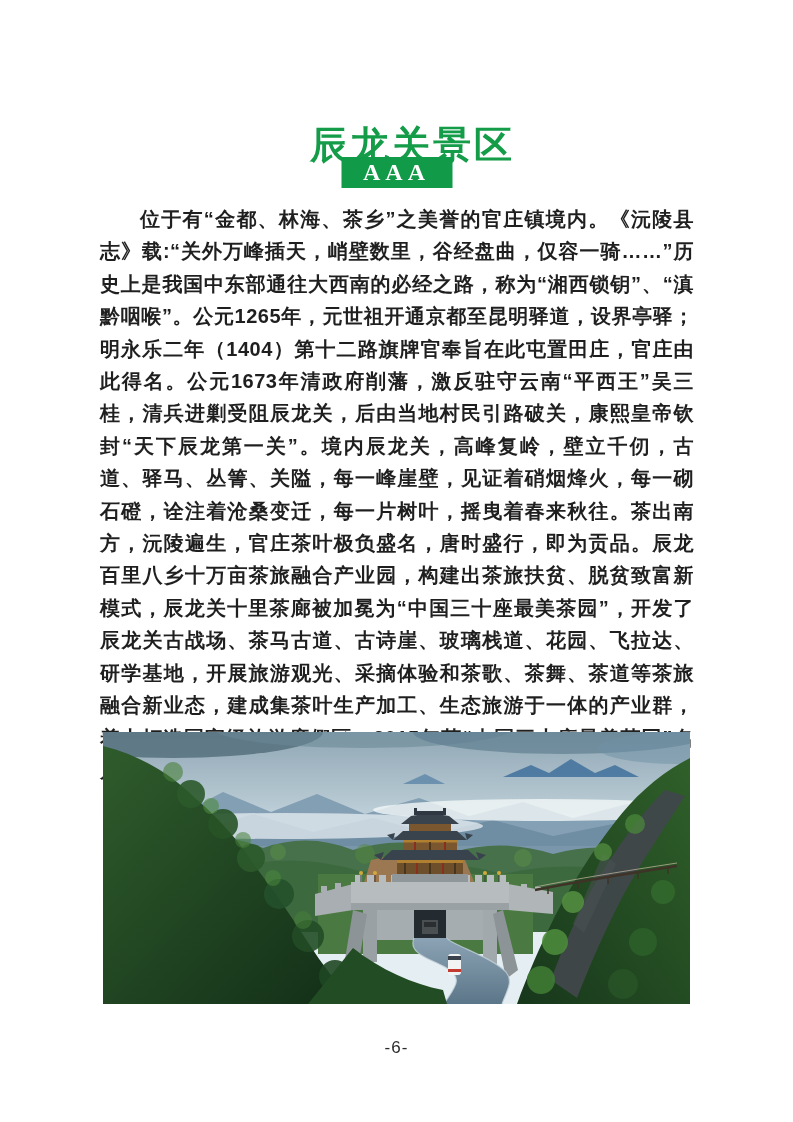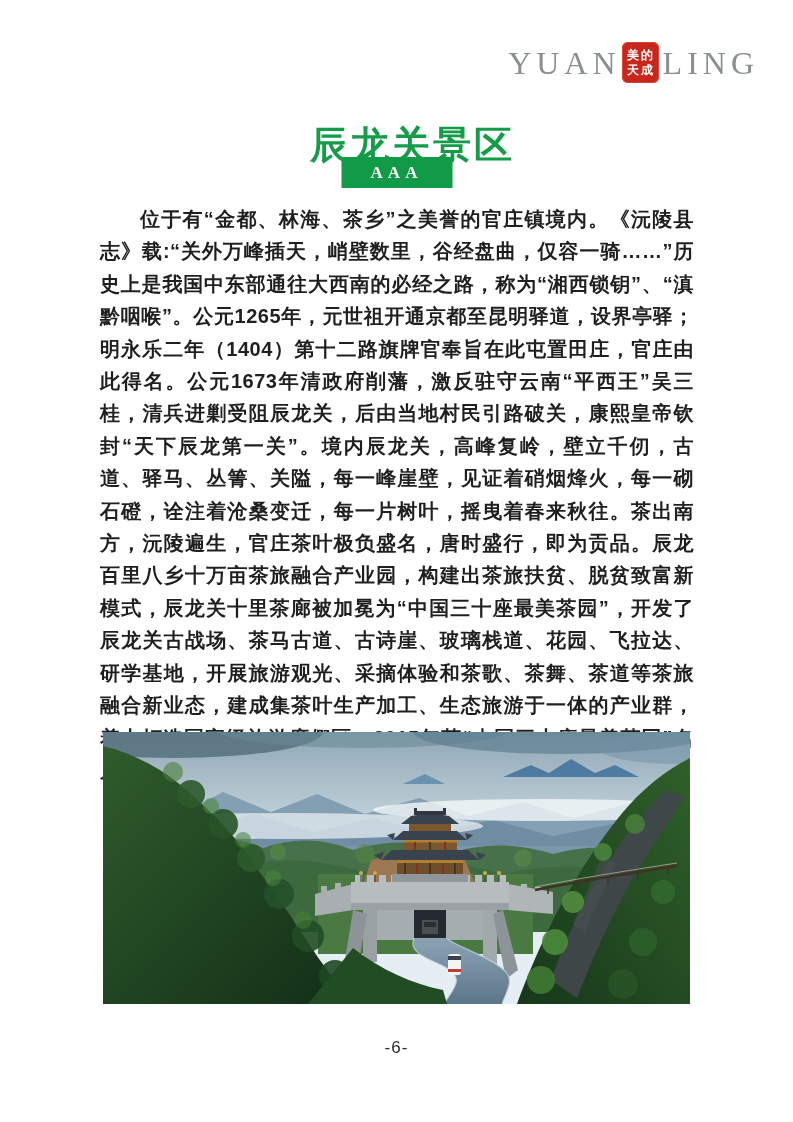--- a/index.html
+++ b/index.html
@@ -16,52 +16,40 @@
   .seal-grid{display:grid;grid-template-columns:1fr 1fr;gap:0 2px;color:#fff;
              font-size:12px;font-weight:bold;line-height:1.25;text-align:center;
              font-family:"Liberation Serif","DejaVu Serif",serif;}
 
   
   .page-title{position:absolute;top:104px;left:0;width:100%;margin:16px;text-align:center;
               font-size:38px;font-weight:800;color:#149c49;letter-spacing:3px;}
   .rating-badge{position:absolute;top:157px;left:50%;transform:translateX(-50%);
                 background:#119a47;color:#ffffff;width:111px;height:31px;line-height:31px;
                 text-align:center;font-family:"Liberation Serif","DejaVu Serif",serif;
-                font-weight:bold;font-size:17px;letter-spacing:5px;}
+                font-weight:bold;font-size:24px;letter-spacing:5px;}
 
   
   .body-par{position:absolute;top:203px;left:100px;width:594px;margin:0;
             font-size:20px;line-height:32.4px;font-weight:700;color:#1f1f1f;
             text-align:justify;text-indent:2em;letter-spacing:0.5px;}
 
   
   .photo{position:absolute;top:732px;left:103px;width:587px;height:272px;overflow:hidden;}
   .photo svg{display:block;}
 
   
   .page-footer{position:absolute;top:1038px;left:0;width:100%;text-align:center;
                font-size:17px;color:#2b2b2b;letter-spacing:1px;}
 </style>
 </head>
 <body>
 
 <div class="page">
 
-  <header class="brand-row">
-    <span class="brand-word">YUAN</span>
-    <span class="seal">
-      <span class="seal-grid">
-        <span>美</span>
-        <span>的</span>
-        <span>天</span>
-        <span>成</span>
-      </span>
-    </span>
-    <span class="brand-word">LING</span>
-  </header>
 
   <h1 class="page-title">辰龙关景区</h1>
 
   <div class="rating-badge">AAA</div>
 
   <p class="body-par">位于有“金都、林海、茶乡”之美誉的官庄镇境内。《沅陵县志》载:“关外万峰插天，峭壁数里，谷经盘曲，仅容一骑……”历史上是我国中东部通往大西南的必经之路，称为“湘西锁钥”、“滇黔咽喉”。公元1265年，元世祖开通京都至昆明驿道，设界亭驿；明永乐二年（1404）第十二路旗牌官奉旨在此屯置田庄，官庄由此得名。公元1673年清政府削藩，激反驻守云南“平西王”吴三桂，清兵进剿受阻辰龙关，后由当地村民引路破关，康熙皇帝钦封“天下辰龙第一关”。境内辰龙关，高峰复岭，壁立千仞，古道、驿马、丛箐、关隘，每一峰崖壁，见证着硝烟烽火，每一砌石磴，诠注着沧桑变迁，每一片树叶，摇曳着春来秋往。茶出南方，沅陵遍生，官庄茶叶极负盛名，唐时盛行，即为贡品。辰龙百里八乡十万亩茶旅融合产业园，构建出茶旅扶贫、脱贫致富新模式，辰龙关十里茶廊被加冕为“中国三十座最美茶园”，开发了辰龙关古战场、茶马古道、古诗崖、玻璃栈道、花园、飞拉达、研学基地，开展旅游观光、采摘体验和茶歌、茶舞、茶道等茶旅融合新业态，建成集茶叶生产加工、生态旅游于一体的产业群，着力打造国家级旅游度假区。2015年获“中国三十座最美茶园”名片，2018年被评定为国家AAA级旅游景区。</p>
 
   <div class="photo" role="img" aria-label="辰龙关景区山谷关楼照片">
     <svg width="587" height="272" viewBox="0 0 587 272">
       <defs>

